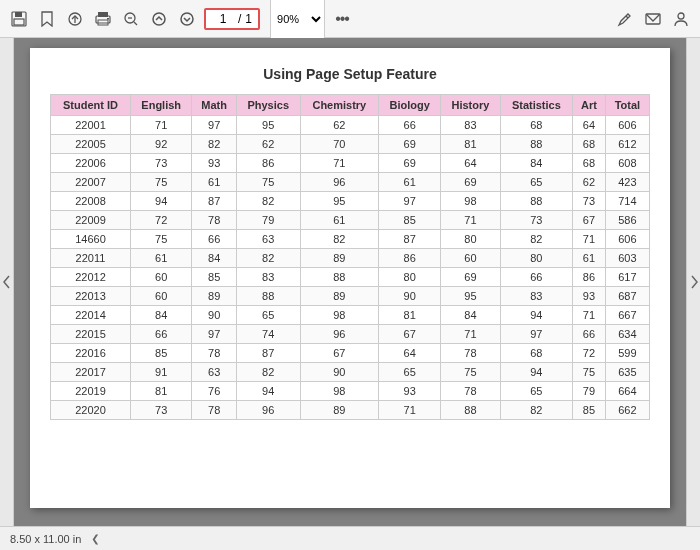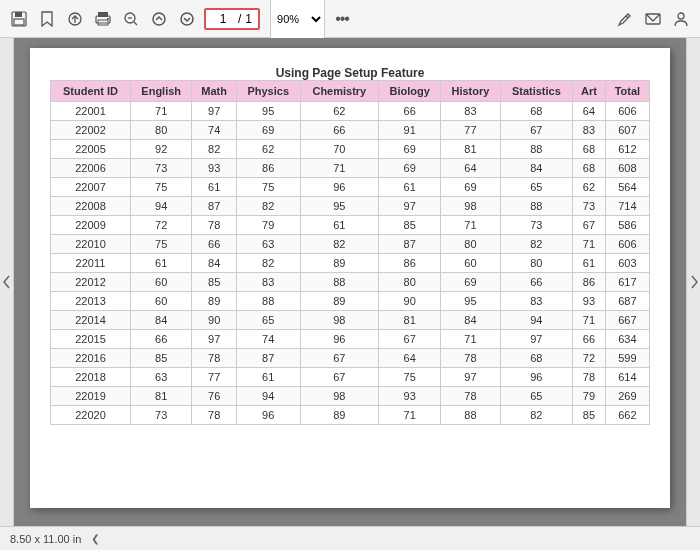--- a/index.html
+++ b/index.html
@@ -107,22 +107,23 @@
       background: white;
       width: 640px;
       min-height: 460px;
       box-shadow: 2px 2px 8px rgba(0,0,0,0.4);
       padding: 18px 20px;
     }
 
     
     .page-title {
       text-align: center;
-      font-size: 12px;
+      font-size: 14px;
       font-weight: bold;
+      margin-bottom: 12px;
       color: #333;
     }
 
     
     .data-table {
       width: 100%;
       border-collapse: collapse;
       font-size: 11px;
     }
     .data-table th {
@@ -295,32 +296,20 @@
               <td>97</td>
               <td>95</td>
               <td>62</td>
               <td>66</td>
               <td>83</td>
               <td>68</td>
               <td>64</td>
               <td>606</td>
             </tr>
             <tr>
-              <td>22002</td>
-              <td>80</td>
-              <td>74</td>
-              <td>69</td>
-              <td>66</td>
-              <td>91</td>
-              <td>77</td>
-              <td>67</td>
-              <td>83</td>
-              <td>607</td>
-            </tr>
-            <tr>
               <td>22005</td>
               <td>92</td>
               <td>82</td>
               <td>62</td>
               <td>70</td>
               <td>69</td>
               <td>81</td>
               <td>88</td>
               <td>68</td>
               <td>612</td>
@@ -340,21 +329,21 @@
             <tr>
               <td>22007</td>
               <td>75</td>
               <td>61</td>
               <td>75</td>
               <td>96</td>
               <td>61</td>
               <td>69</td>
               <td>65</td>
               <td>62</td>
-              <td>564</td>
+              <td>423</td>
             </tr>
             <tr>
               <td>22008</td>
               <td>94</td>
               <td>87</td>
               <td>82</td>
               <td>95</td>
               <td>97</td>
               <td>98</td>
               <td>88</td>
@@ -367,21 +356,21 @@
               <td>78</td>
               <td>79</td>
               <td>61</td>
               <td>85</td>
               <td>71</td>
               <td>73</td>
               <td>67</td>
               <td>586</td>
             </tr>
             <tr>
-              <td>22010</td>
+              <td>14660</td>
               <td>75</td>
               <td>66</td>
               <td>63</td>
               <td>82</td>
               <td>87</td>
               <td>80</td>
               <td>82</td>
               <td>71</td>
               <td>606</td>
             </tr>
@@ -451,42 +440,42 @@
               <td>78</td>
               <td>87</td>
               <td>67</td>
               <td>64</td>
               <td>78</td>
               <td>68</td>
               <td>72</td>
               <td>599</td>
             </tr>
             <tr>
-              <td>22018</td>
+              <td>22017</td>
+              <td>91</td>
               <td>63</td>
-              <td>77</td>
-              <td>61</td>
-              <td>67</td>
+              <td>82</td>
+              <td>90</td>
+              <td>65</td>
               <td>75</td>
-              <td>97</td>
-              <td>96</td>
-              <td>78</td>
-              <td>614</td>
+              <td>94</td>
+              <td>75</td>
+              <td>635</td>
             </tr>
             <tr>
               <td>22019</td>
               <td>81</td>
               <td>76</td>
               <td>94</td>
               <td>98</td>
               <td>93</td>
               <td>78</td>
               <td>65</td>
               <td>79</td>
-              <td>269</td>
+              <td>664</td>
             </tr>
             <tr>
               <td>22020</td>
               <td>73</td>
               <td>78</td>
               <td>96</td>
               <td>89</td>
               <td>71</td>
               <td>88</td>
               <td>82</td>

